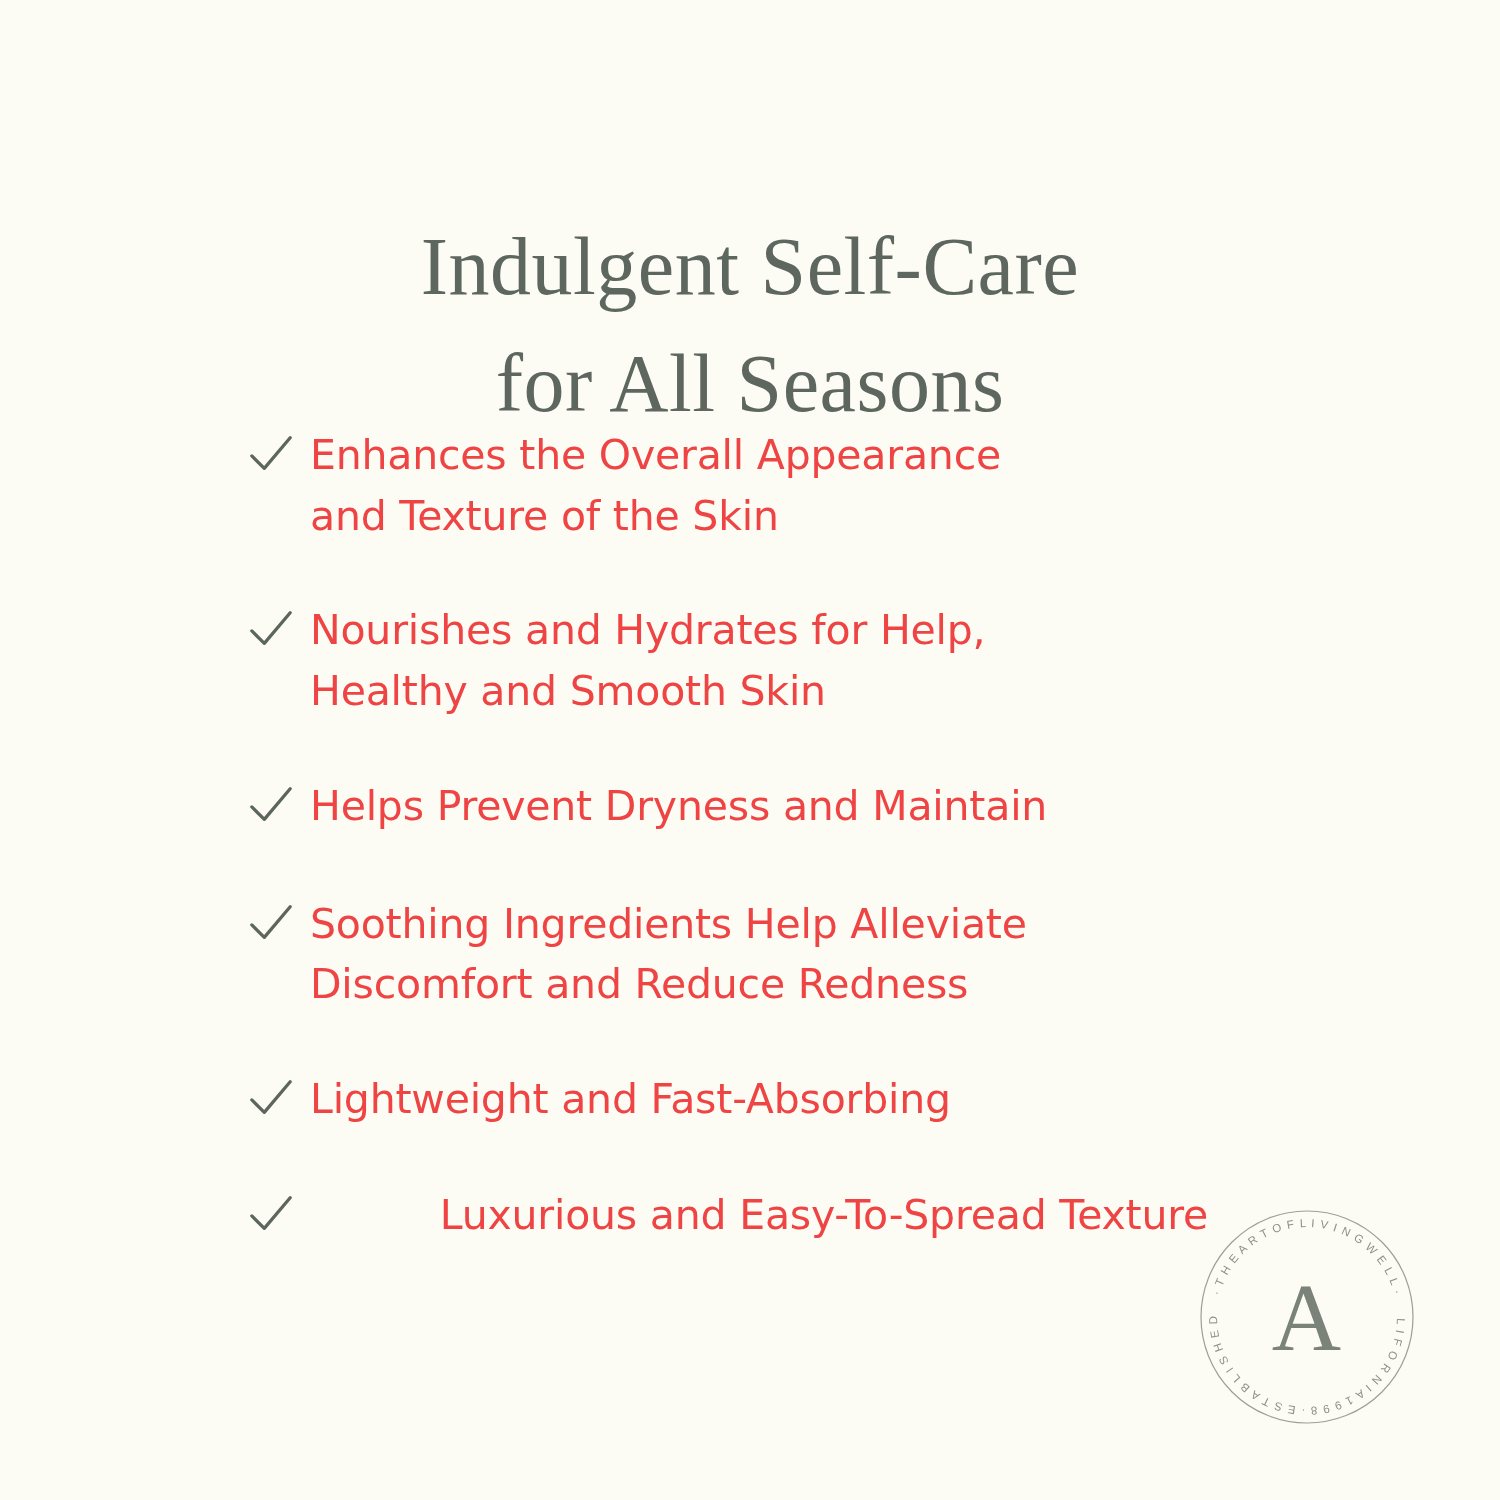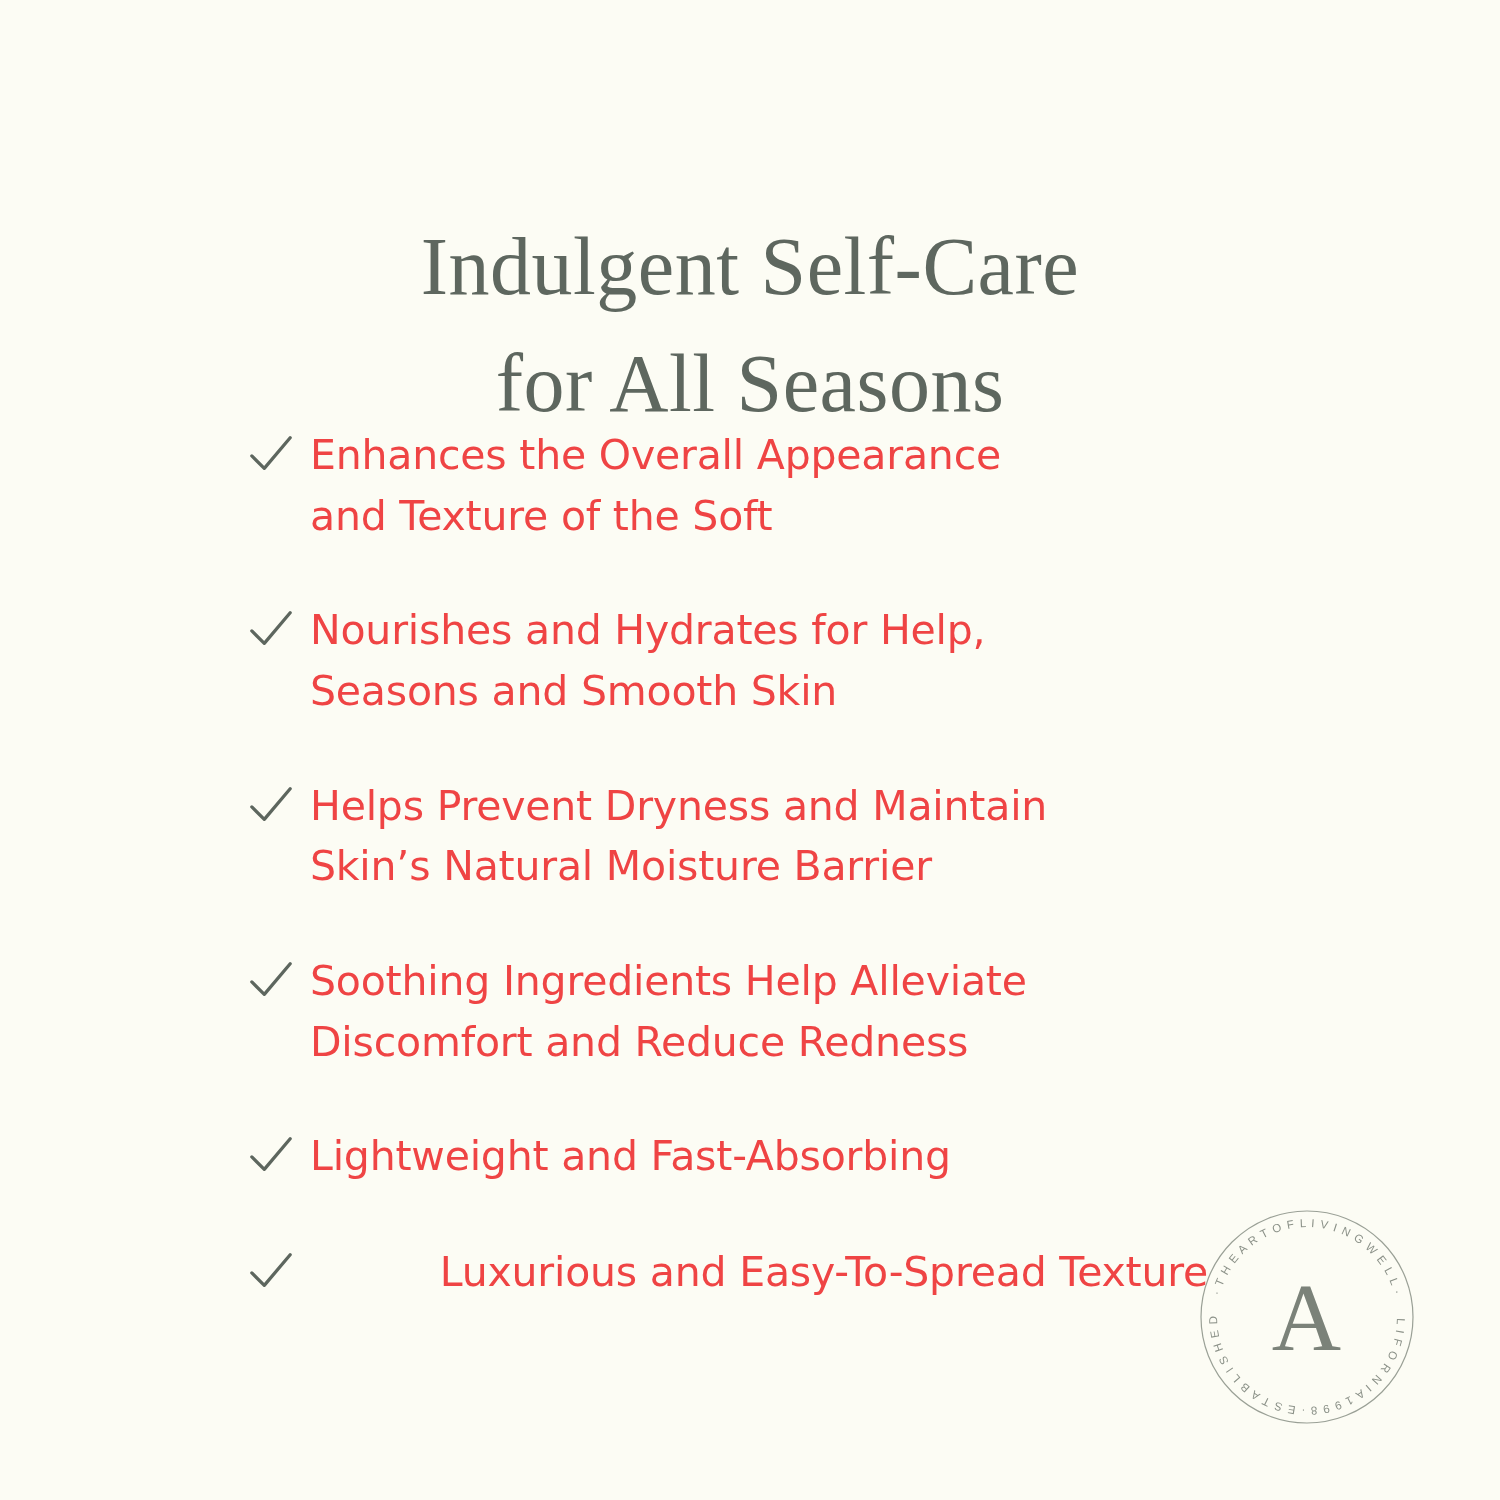--- a/index.html
+++ b/index.html
@@ -116,45 +116,44 @@
   <div class="benefits">
 
     <div class="benefit two-line">
       <span class="check">
         <svg viewBox="0 0 48 48" fill="none" xmlns="http://www.w3.org/2000/svg">
           <path d="M4 26 L17 39 L44 7" stroke="currentColor" stroke-width="3.4" stroke-linecap="round" stroke-linejoin="round"></path>
         </svg>
       </span>
       <div class="benefit-text">
         <span>Enhances the Overall Appearance</span><br>
-        <span>and Texture of the Soft</span>
+        <span>and Texture of the Skin</span>
       </div>
     </div>
 
     <div class="benefit two-line">
       <span class="check">
         <svg viewBox="0 0 48 48" fill="none" xmlns="http://www.w3.org/2000/svg">
           <path d="M4 26 L17 39 L44 7" stroke="currentColor" stroke-width="3.4" stroke-linecap="round" stroke-linejoin="round"></path>
         </svg>
       </span>
       <div class="benefit-text">
         <span>Nourishes and Hydrates for Help,</span><br>
-        <span>Seasons and Smooth Skin</span>
+        <span>Healthy and Smooth Skin</span>
       </div>
     </div>
 
     <div class="benefit two-line">
       <span class="check">
         <svg viewBox="0 0 48 48" fill="none" xmlns="http://www.w3.org/2000/svg">
           <path d="M4 26 L17 39 L44 7" stroke="currentColor" stroke-width="3.4" stroke-linecap="round" stroke-linejoin="round"></path>
         </svg>
       </span>
       <div class="benefit-text">
         <span>Helps Prevent Dryness and Maintain</span><br>
-        <span>Skin’s Natural Moisture Barrier</span>
       </div>
     </div>
 
     <div class="benefit two-line">
       <span class="check">
         <svg viewBox="0 0 48 48" fill="none" xmlns="http://www.w3.org/2000/svg">
           <path d="M4 26 L17 39 L44 7" stroke="currentColor" stroke-width="3.4" stroke-linecap="round" stroke-linejoin="round"></path>
         </svg>
       </span>
       <div class="benefit-text">

